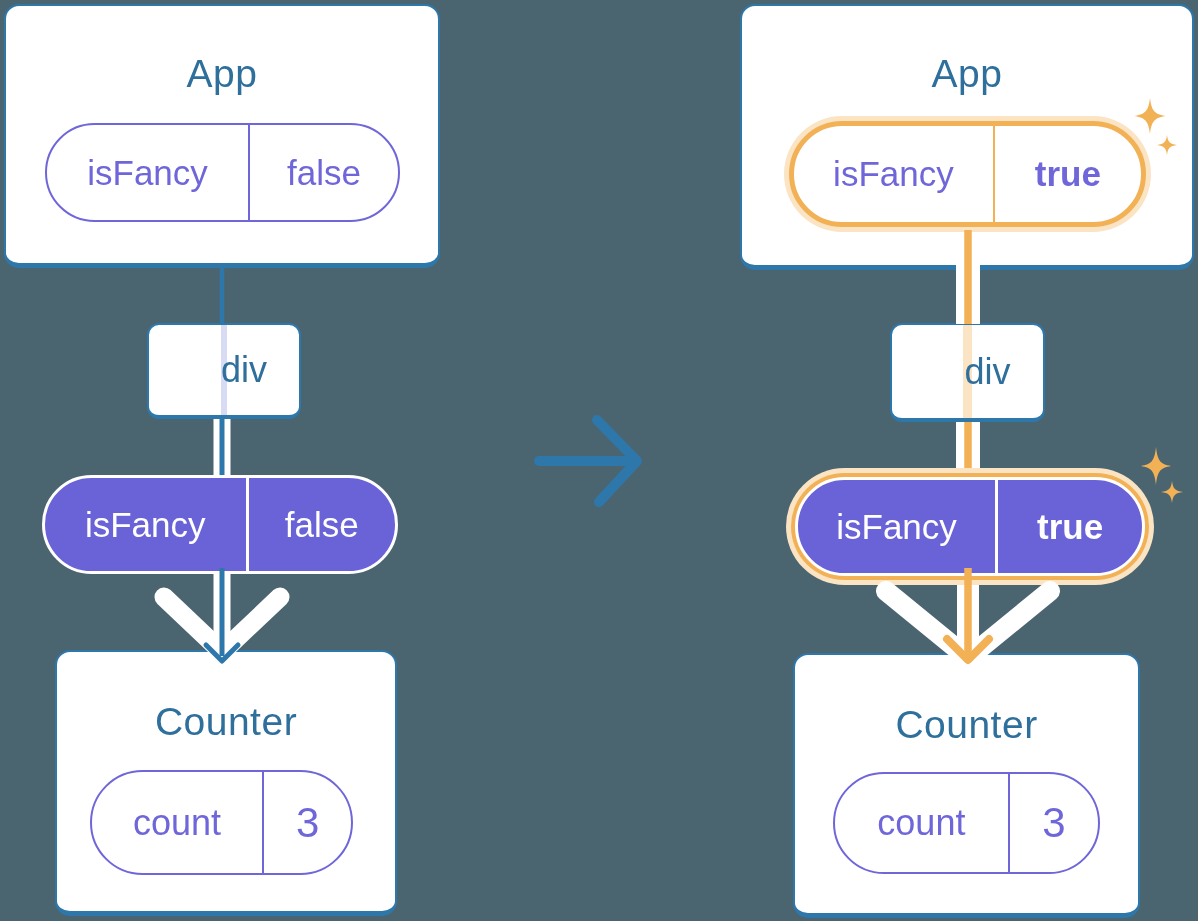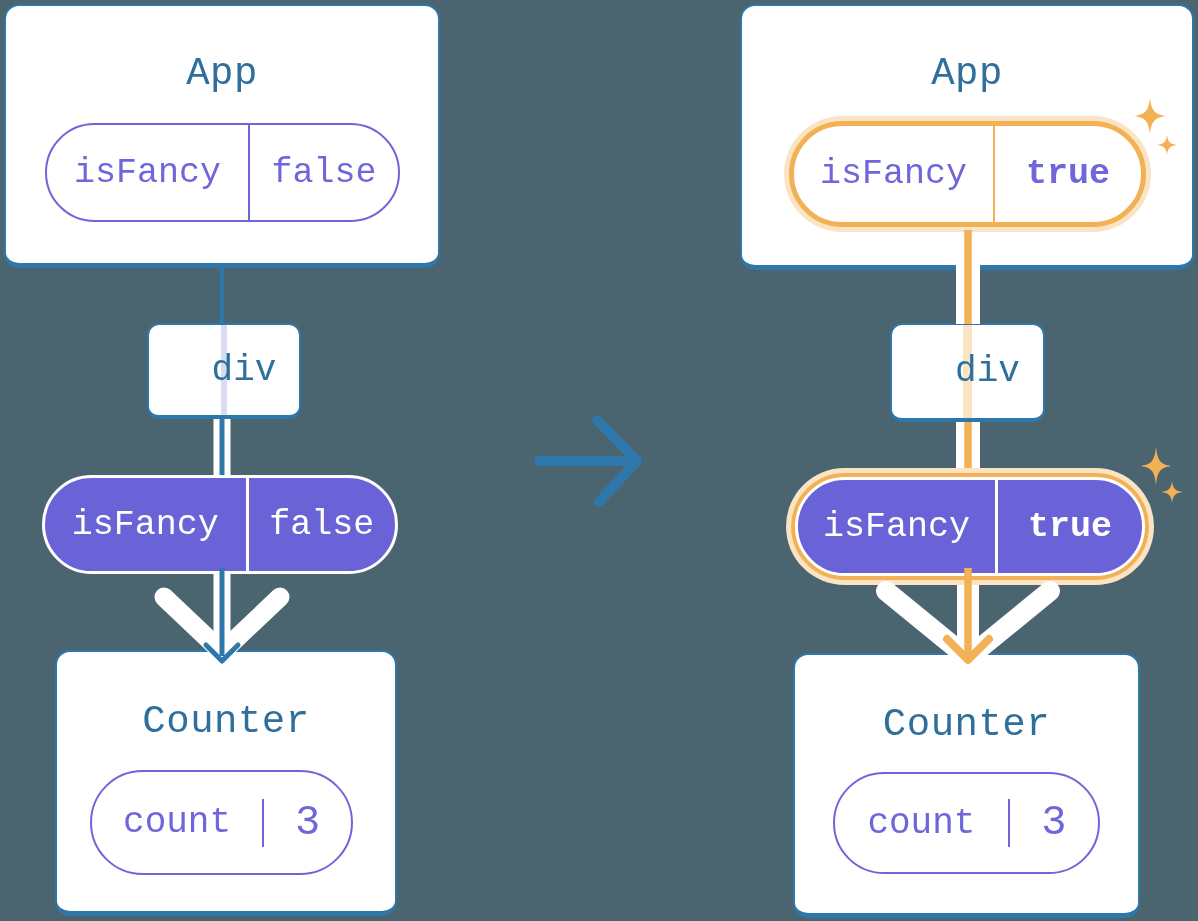--- a/index.html
+++ b/index.html
@@ -1,17 +1,17 @@
 <!DOCTYPE html>
 <html style="--bg: #4b6570; --card_border: #2e77ab; --heading: #2e6f9c; --purple: #6f66d9; --purple_fill: #6a63d8; --lavender: #d7dbf3; --orange: #f3b156; --orange_light: #fae4c3; --white: #ffffff;"><head>
 <meta charset="utf-8">
 <style>
   html,body{margin:0;padding:0;}
   body{font-family:"Liberation Sans", sans-serif; background:#26343b;}
-  .canvas{position:relative;width:1198px;height:921px;overflow:hidden;background:var(--bg,#4b6570);font-family:Liberation Mono, monospace;}
+  .canvas{position:relative;width:1198px;height:921px;overflow:hidden;background:var(--bg,#4b6570);}
   .layer{position:absolute;inset:0;width:1198px;height:921px;}
   .behind{z-index:1;}
   .cards{z-index:2;}
   .front{z-index:3;pointer-events:none;}
 
   .card{position:absolute;box-sizing:border-box;background:var(--white,#fff);
         border:2.5px solid var(--card_border,#2e77ab);border-bottom-width:5px;border-radius:15px;}
   .node-title{position:absolute;box-sizing:border-box;text-align:center;
         color:var(--heading,#2e6f9c);font-size:39px;font-weight:500;letter-spacing:.5px;z-index:4;}
 
@@ -36,21 +36,21 @@
   .purple-pill.glow{box-shadow:0 0 0 4px var(--orange,#f3b156),0 0 0 9px var(--orange_light,#fae4c3);}
 
   .bold-val{font-weight:700;}
 
   .div-node{position:absolute;box-sizing:border-box;background:var(--white,#fff);
         border:2.5px solid var(--card_border,#2e77ab);border-bottom-width:4.5px;border-radius:12px;
         display:flex;align-items:center;justify-content:center;overflow:hidden;padding-left:40px;}
   .div-node .stripe{position:absolute;top:0;bottom:0;}
   .div-node .lbl{position:relative;z-index:1;color:var(--heading,#2e6f9c);font-size:36px;font-weight:500;}
 
-  .counter-pill{font-size:36px;align-items:center;}
+  .counter-pill{font-size:36px;}
   .counter-pill .key-cell{flex:0 0 65.7%;}
   .counter-pill .val-cell{font-size:42px;}
 </style>
 </head>
 <body>
 
 <div class="canvas">
 
   <svg class="layer behind" viewBox="0 0 1198 921">
 

